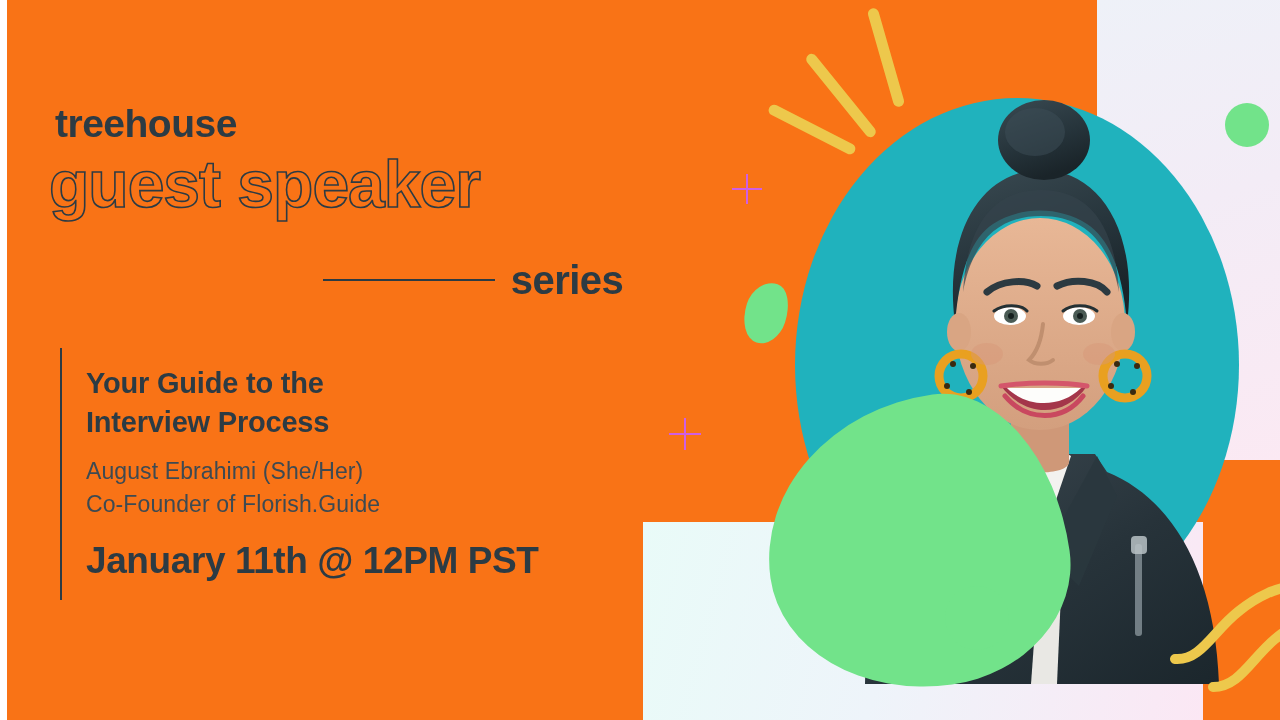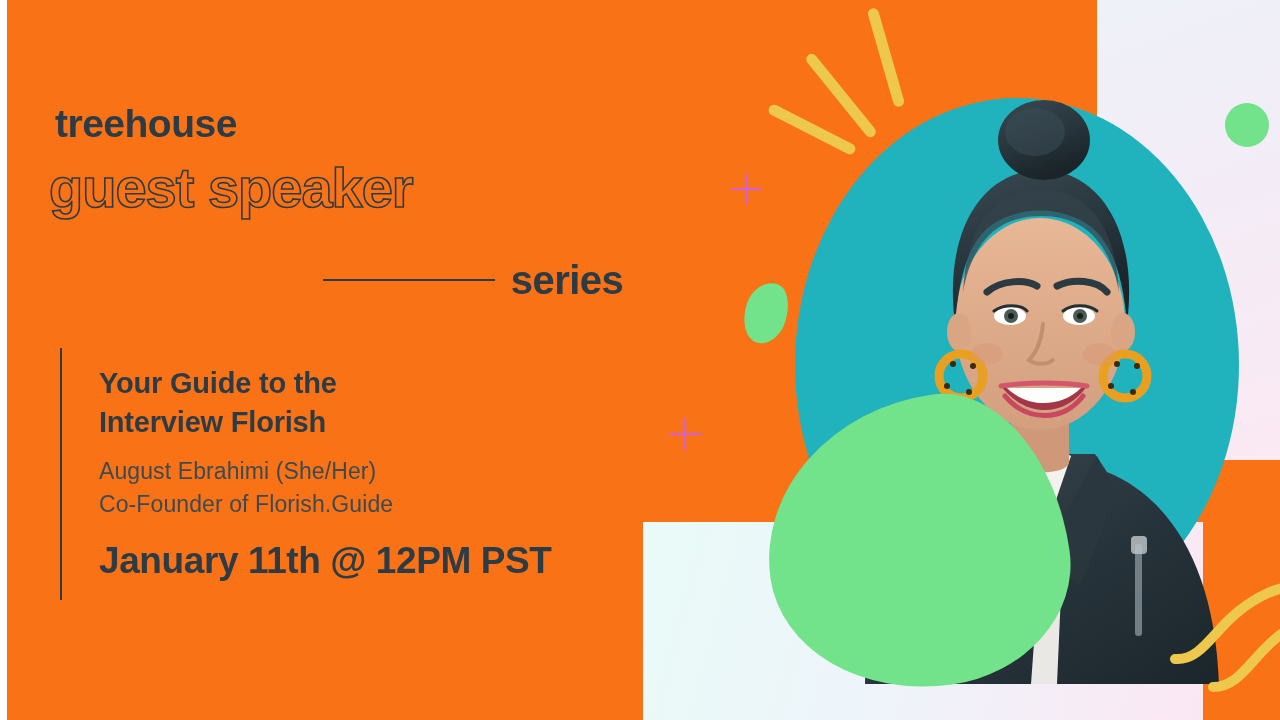--- a/index.html
+++ b/index.html
@@ -137,22 +137,22 @@
     top: 104px;
     font-size: 39px;
     font-weight: 700;
     letter-spacing: -0.5px;
     color: #2c3b44;
     line-height: 1;
   }
   .headline-outline {
     position: absolute;
     left: 42px;
-    top: 160px;
-    font-size: 56px;
+    top: 151px;
+    font-size: 66px;
     font-weight: 700;
     letter-spacing: -1px;
     line-height: 1;
     color: transparent;
     -webkit-text-stroke: 1.6px #2c3b44;
     white-space: nowrap;
   }
   .series-row {
     position: absolute;
     left: 308px;
@@ -176,21 +176,21 @@
     color: #2c3b44;
     line-height: 1;
   }
 
   .info-block {
     position: absolute;
     left: 53px;
     top: 348px;
     height: 252px;
     border-left: 2px solid #2c3b44;
-    padding-left: 37px;
+    padding-left: 24px;
     box-sizing: border-box;
   }
   .talk-title {
     font-size: 29px;
     font-weight: 600;
     color: #2c3b44;
     line-height: 1.33;
     margin: 16px 0 0 0;
     letter-spacing: -0.2px;
   }
@@ -340,20 +340,20 @@
   <div class="headline-outline">guest speaker</div>
 
   <div class="series-row">
     <div class="series-rule"></div>
     <div class="series-word">series</div>
   </div>
 
   <div class="info-block">
     <div class="talk-title">
       <span>Your Guide to the</span><br>
-      <span>Interview Florish</span>
+      <span>Interview Process</span>
     </div>
     <p class="speaker-name">August Ebrahimi (She/Her)</p>
     <p class="speaker-role">Co-Founder of Florish.Guide</p>
     <div class="datetime">January 11th @ 12PM PST</div>
   </div>
 
 </div>
 
 </body></html>

